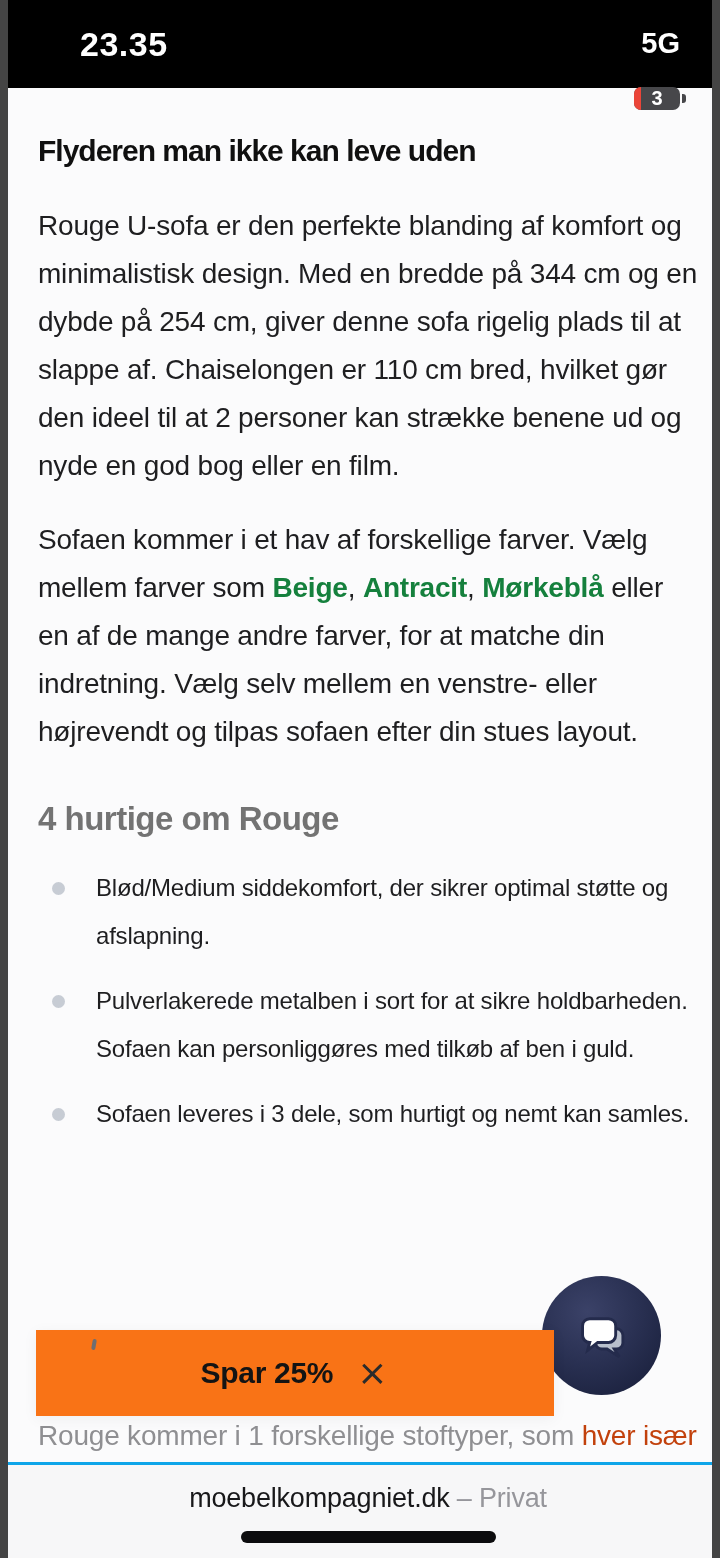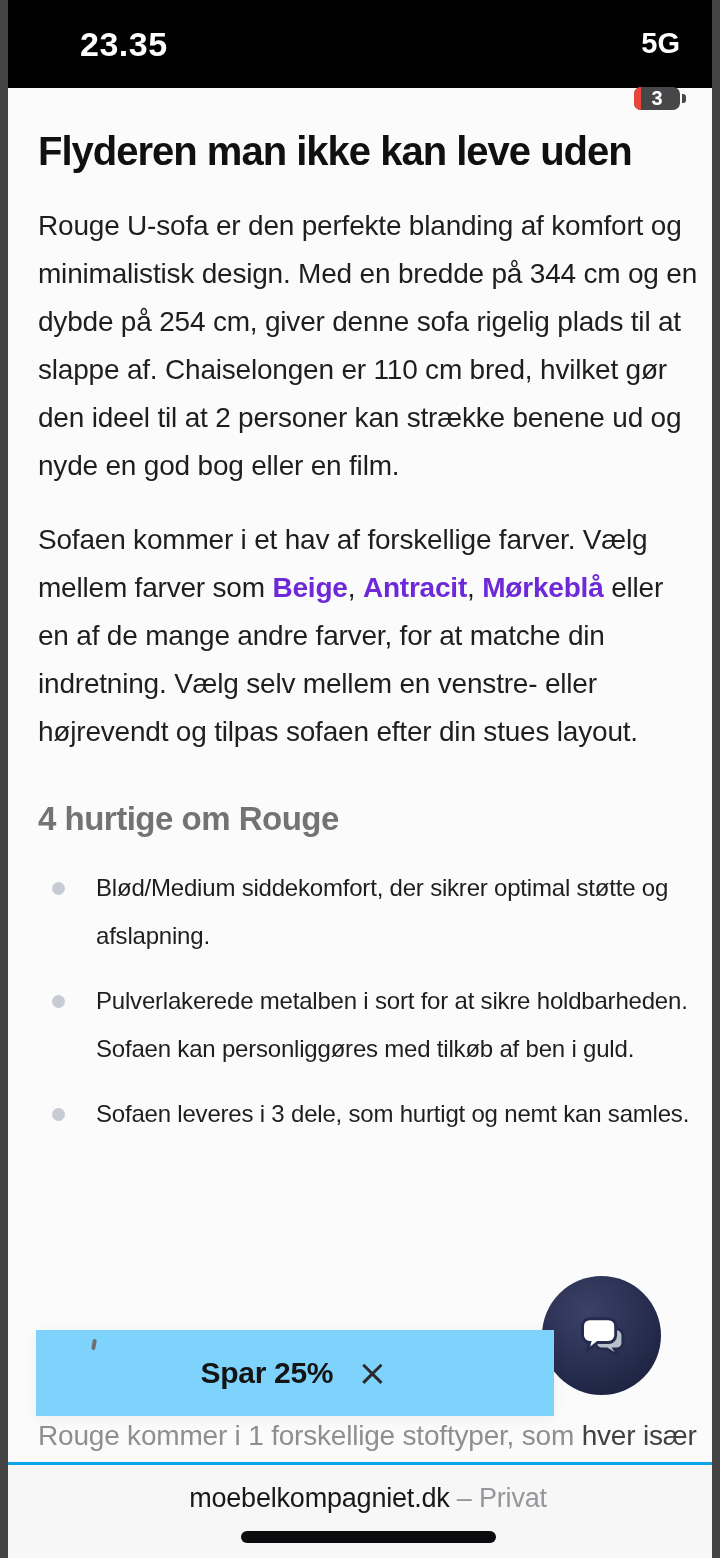--- a/index.html
+++ b/index.html
@@ -28,60 +28,60 @@
   .battery { position:relative; width:46px; height:23px; margin-left:3px; }
   .batt-body { position:absolute; inset:0; background:#47474a; border-radius:7px; overflow:hidden; }
   .batt-red  { position:absolute; left:0; top:0; width:7px; height:23px; background:#eb4539; border-radius:7px 0 0 7px; }
   .batt-num  { position:absolute; inset:0; display:flex; align-items:center; justify-content:center;
                font-size:20px; font-weight:700; color:#fff; }
   .batt-cap  { position:absolute; right:-6px; top:7px; width:4px; height:9px; background:#47474a; border-radius:0 3px 3px 0; }
 
   
   .content { position:absolute; top:88px; left:0; width:720px; padding:40px 30px 0; }
   h1 {
-    font-size:40px; font-weight:700; color:#101010; letter-spacing:-1px;
+    font-size:30px; font-weight:700; color:#101010; letter-spacing:-1px;
     line-height:46px; margin-bottom:28px;
   }
   .content p {
     font-size:28px; line-height:48px; letter-spacing:-0.2px; color:#1e1e20;
     margin-bottom:26px;
   }
-  .content p b { font-weight:700; color:#6d28d9; }
+  .content p b { font-weight:700; color:#15803d; }
   h2 { font-size:33px; font-weight:700; color:#737373; letter-spacing:-0.5px; margin:44px 0 26px; }
   ul.features { list-style:none; }
   ul.features li {
     position:relative; padding-left:58px; font-size:24px; line-height:48px;
     letter-spacing:-0.2px; color:#1e1e20; margin-bottom:17px;
   }
   ul.features li::before {
     content:""; position:absolute; left:14px; top:18px; width:13px; height:13px;
     border-radius:50%; background:#c7ccd4;
   }
 
   
   .covered-line {
     position:absolute; top:1412px; left:30px; width:690px; z-index:1;
     font-size:28px; line-height:48px; letter-spacing:-0.2px;
     white-space:nowrap; overflow:hidden;
   }
   .covered-line .fade  { color:#8f8f92; }
-  .covered-line .solid { color:#404040; }
+  .covered-line .solid { color:#c2410c; }
 
   
   .chat-fab {
     position:absolute; left:534px; top:1276px; width:119px; height:119px;
     border:none; border-radius:50%; cursor:pointer; z-index:2; padding:0;
     background:radial-gradient(circle at 38% 30%, #3b4268 0%, #2a3153 45%, #161c37 100%);
     display:flex; align-items:center; justify-content:center;
   }
 
   
   .promo-banner {
     position:absolute; left:28px; top:1330px; width:518px; height:86px;
-    background:#7dd3fc; z-index:3; box-shadow:0 3px 14px rgba(0,0,0,0.05);
+    background:#f97316; z-index:3; box-shadow:0 3px 14px rgba(0,0,0,0.05);
     display:flex; align-items:center; justify-content:center; gap:22px;
   }
   .promo-label { font-size:30px; font-weight:700; color:#141414; letter-spacing:-0.3px; }
   .promo-close {
     background:none; border:none; cursor:pointer; padding:0 2px;
     font-size:36px; font-weight:400; color:#2b2b2b; line-height:1;
     font-family:"DejaVu Sans", sans-serif;
   }
   .artifact {
     position:absolute; left:56px; top:9px; width:4px; height:11px;

